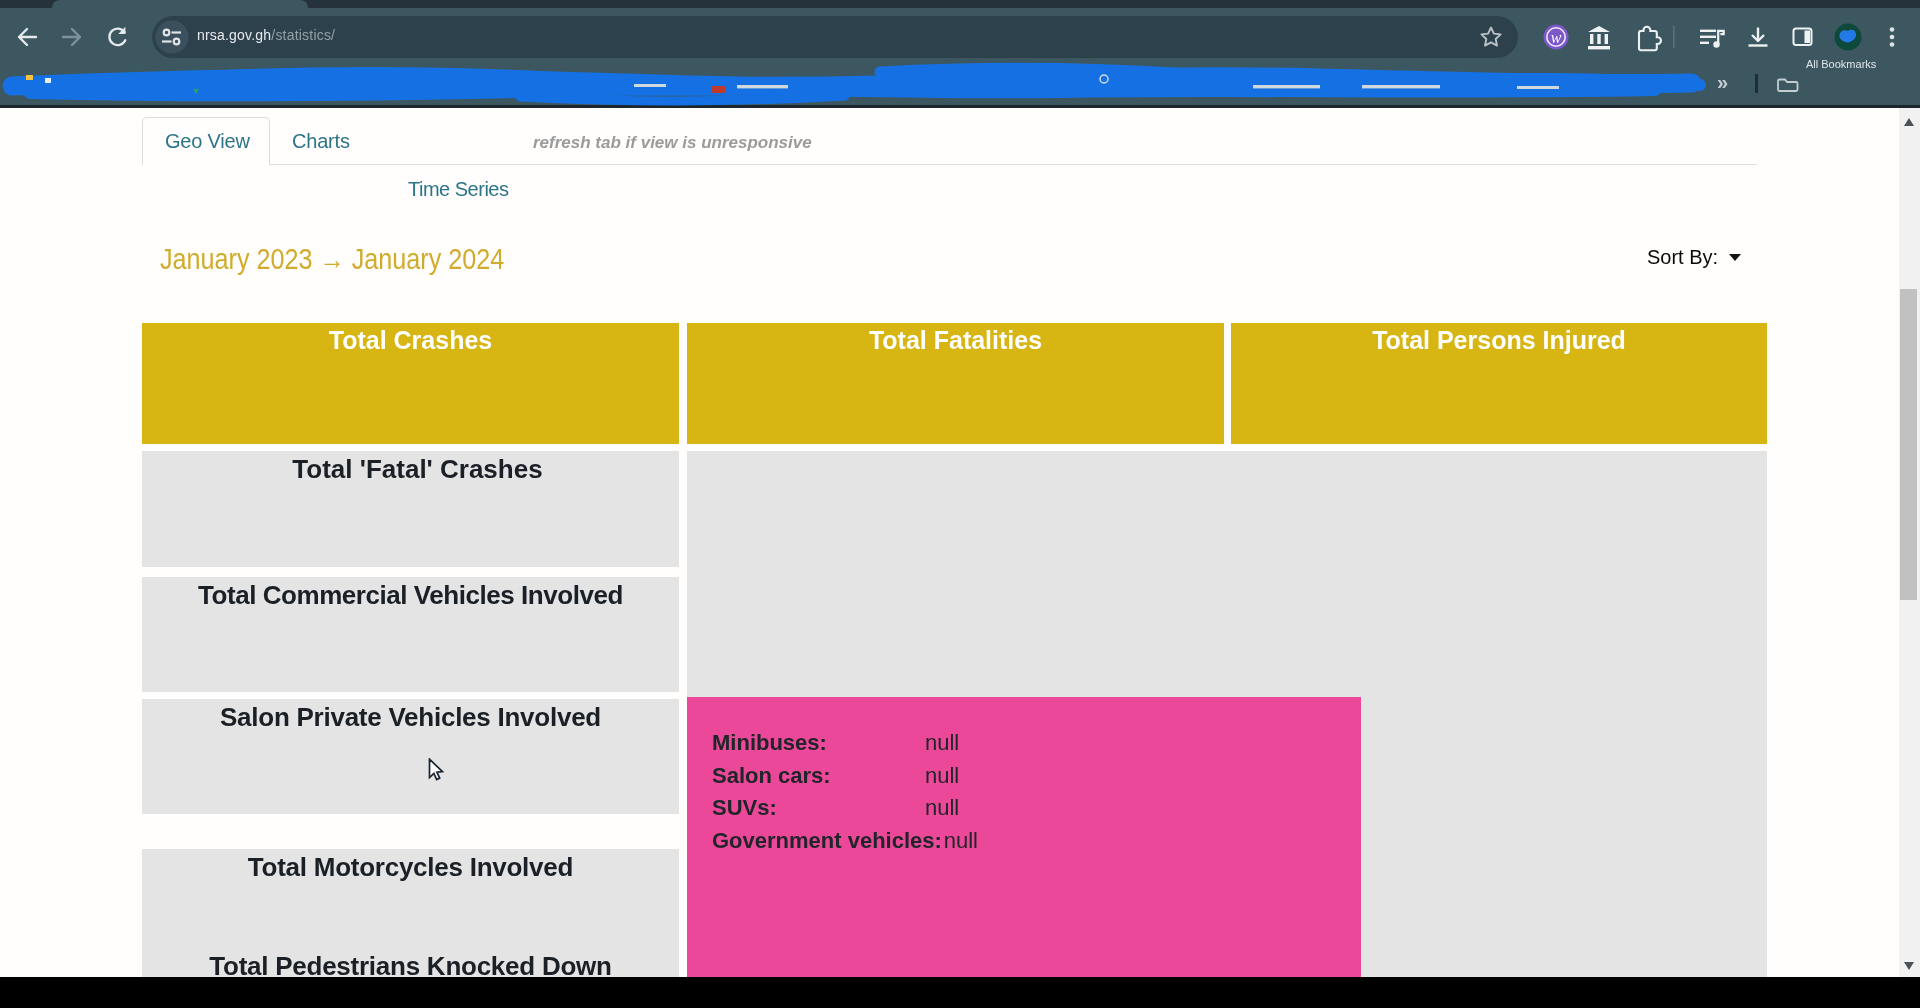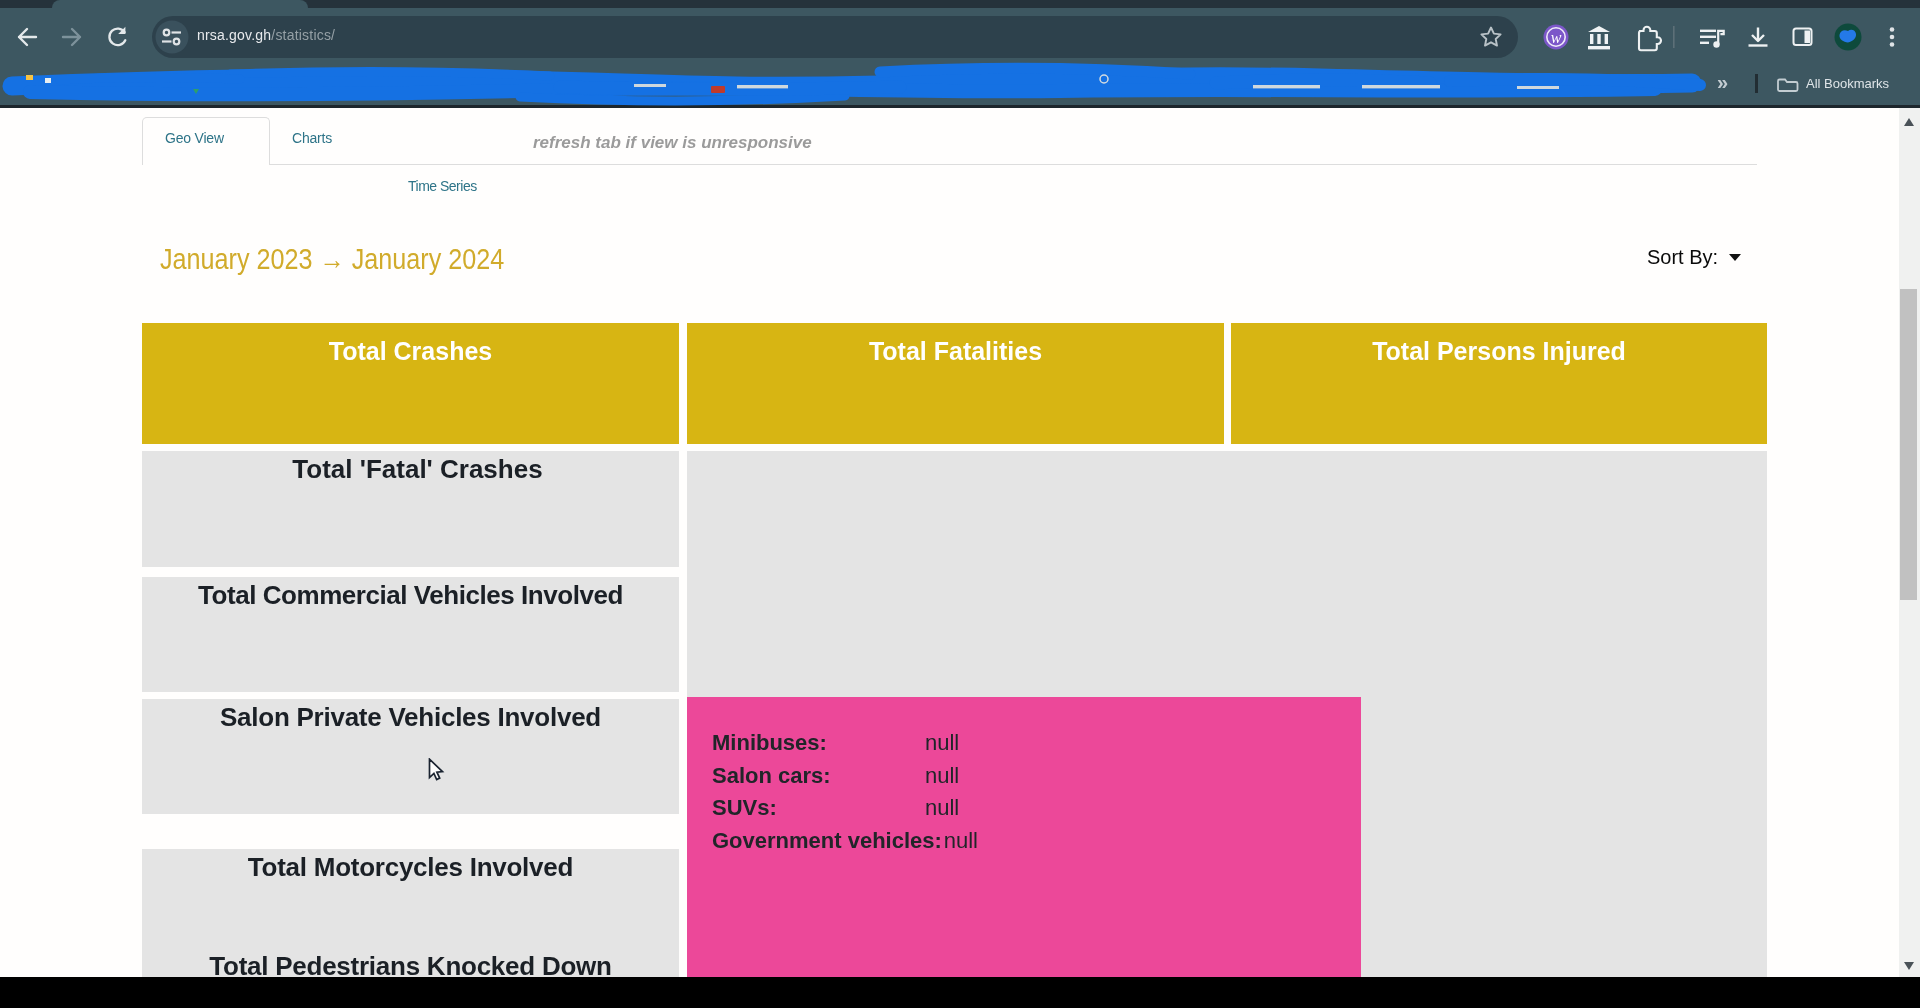--- a/index.html
+++ b/index.html
@@ -11,52 +11,52 @@
   #topstrip { left:0; top:0; width:1920px; height:8px; background:#25323b; }
   #tabbump { left:52px; top:0; width:256px; height:8px; background:#3d5761; border-radius:9px 9px 0 0; }
   #toolbar { left:0; top:8px; width:1920px; height:97px; background:#3d5761; }
   #chromeline { left:0; top:105px; width:1920px; height:3px; background:#1d262c; }
 
   #urlpill { left:152px; top:16px; width:1366px; height:42px; border-radius:21px; background:#2d414c; }
   #urltext { left:197px; top:27px; font-size:14px; color:#e8eaed; letter-spacing:0.2px;}
   #urltext .path { color:#95a0a6; }
 
   
-  #allbk { left:1806px; top:76px; font-size:13px; color:#dfe5e8;text-align:right; }
+  #allbk { left:1806px; top:58px; font-size:11px; color:#dfe5e8;text-align:right; }
   #bkchev { left:1717px; top:71px; font-size:20px; color:#c3ccd1; font-weight:bold; letter-spacing:-3px;}
   #bksep { left:1755px; top:74px; width:3px; height:19px; background:#222d33; }
 
   
   #page { left:0; top:108px; width:1899px; height:870px; background:#fffefd; }
   #blackbar { left:0; top:977px; width:1920px; height:31px; background:#000; }
 
   
   #sbtrack { left:1899px; top:108px; width:21px; height:869px; background:#f0f1f0; }
   .sbarrow { width:0; height:0; }
   #sbup { left:1904px; top:118px; border-left:5px solid transparent; border-right:5px solid transparent; border-bottom:8px solid #4a5258; }
   #sbdn { left:1904px; top:962px; border-left:5px solid transparent; border-right:5px solid transparent; border-top:8px solid #4a5258; }
   #sbthumb { left:1900px; top:289px; width:17px; height:311px; background:#c1c1c1; }
 
   
   #navline { left:142px; top:164px; width:1615px; height:1px; background:#ddd; }
   #activetab { left:142px; top:117px; width:128px; height:48px; background:#fffefd; border:1px solid #ddd; border-bottom:none; border-radius:5px 5px 0 0; }
-  .tabtxt { font-size:14px; letter-spacing:-0.2px; color:#2e7488; }
+  .tabtxt { font-size:20px; letter-spacing:-0.2px; color:#2e7488; }
   #tab1 { left:165px; top:130px; }
   #tab2 { left:292px; top:130px; }
   #tab3 { left:408px; top:130px; letter-spacing:-0.5px;margin-top:48px; }
   #tabnote { left:533px; top:133px; font-size:17px; font-style:italic; font-weight:bold; color:#9b9b9b; }
 
   
   #daterange { left:160px; top:243px; font-size:29px; color:#d1ab2b; transform:scaleX(0.868); transform-origin:left center; white-space:nowrap; }
   #sortby { left:1647px; top:246px; font-size:20px; color:#0a0a0a; }
   #caret { left:1729px; top:254px; width:0; height:0; border-left:6px solid transparent; border-right:6px solid transparent; border-top:7px solid #111; }
 
   
   .gold { background:#d7b513; }
-  .goldtitle { width:100%; text-align:center; padding-top:14px; font-size:25px; font-weight:bold; color:#fff; }
+  .goldtitle { width:100%; text-align:center; padding-top:3px; font-size:25px; font-weight:bold; color:#fff; }
   .gray { background:#e4e4e4; }
   .graytitle { width:100%; text-align:center; padding-top:3px; font-size:26px; font-weight:bold; color:#1b2026; letter-spacing:-0.25px; }
 
   #gold1 { left:142px; top:323px; width:537px; height:121px; }
   #gold2 { left:687px; top:323px; width:537px; height:121px; }
   #gold3 { left:1231px; top:323px; width:536px; height:121px; }
 
   #grayA { left:142px; top:451px; width:537px; height:116px; }
   #grayB { left:142px; top:577px; width:537px; height:115px; }
   #grayC { left:142px; top:699px; width:537px; height:115px; }

